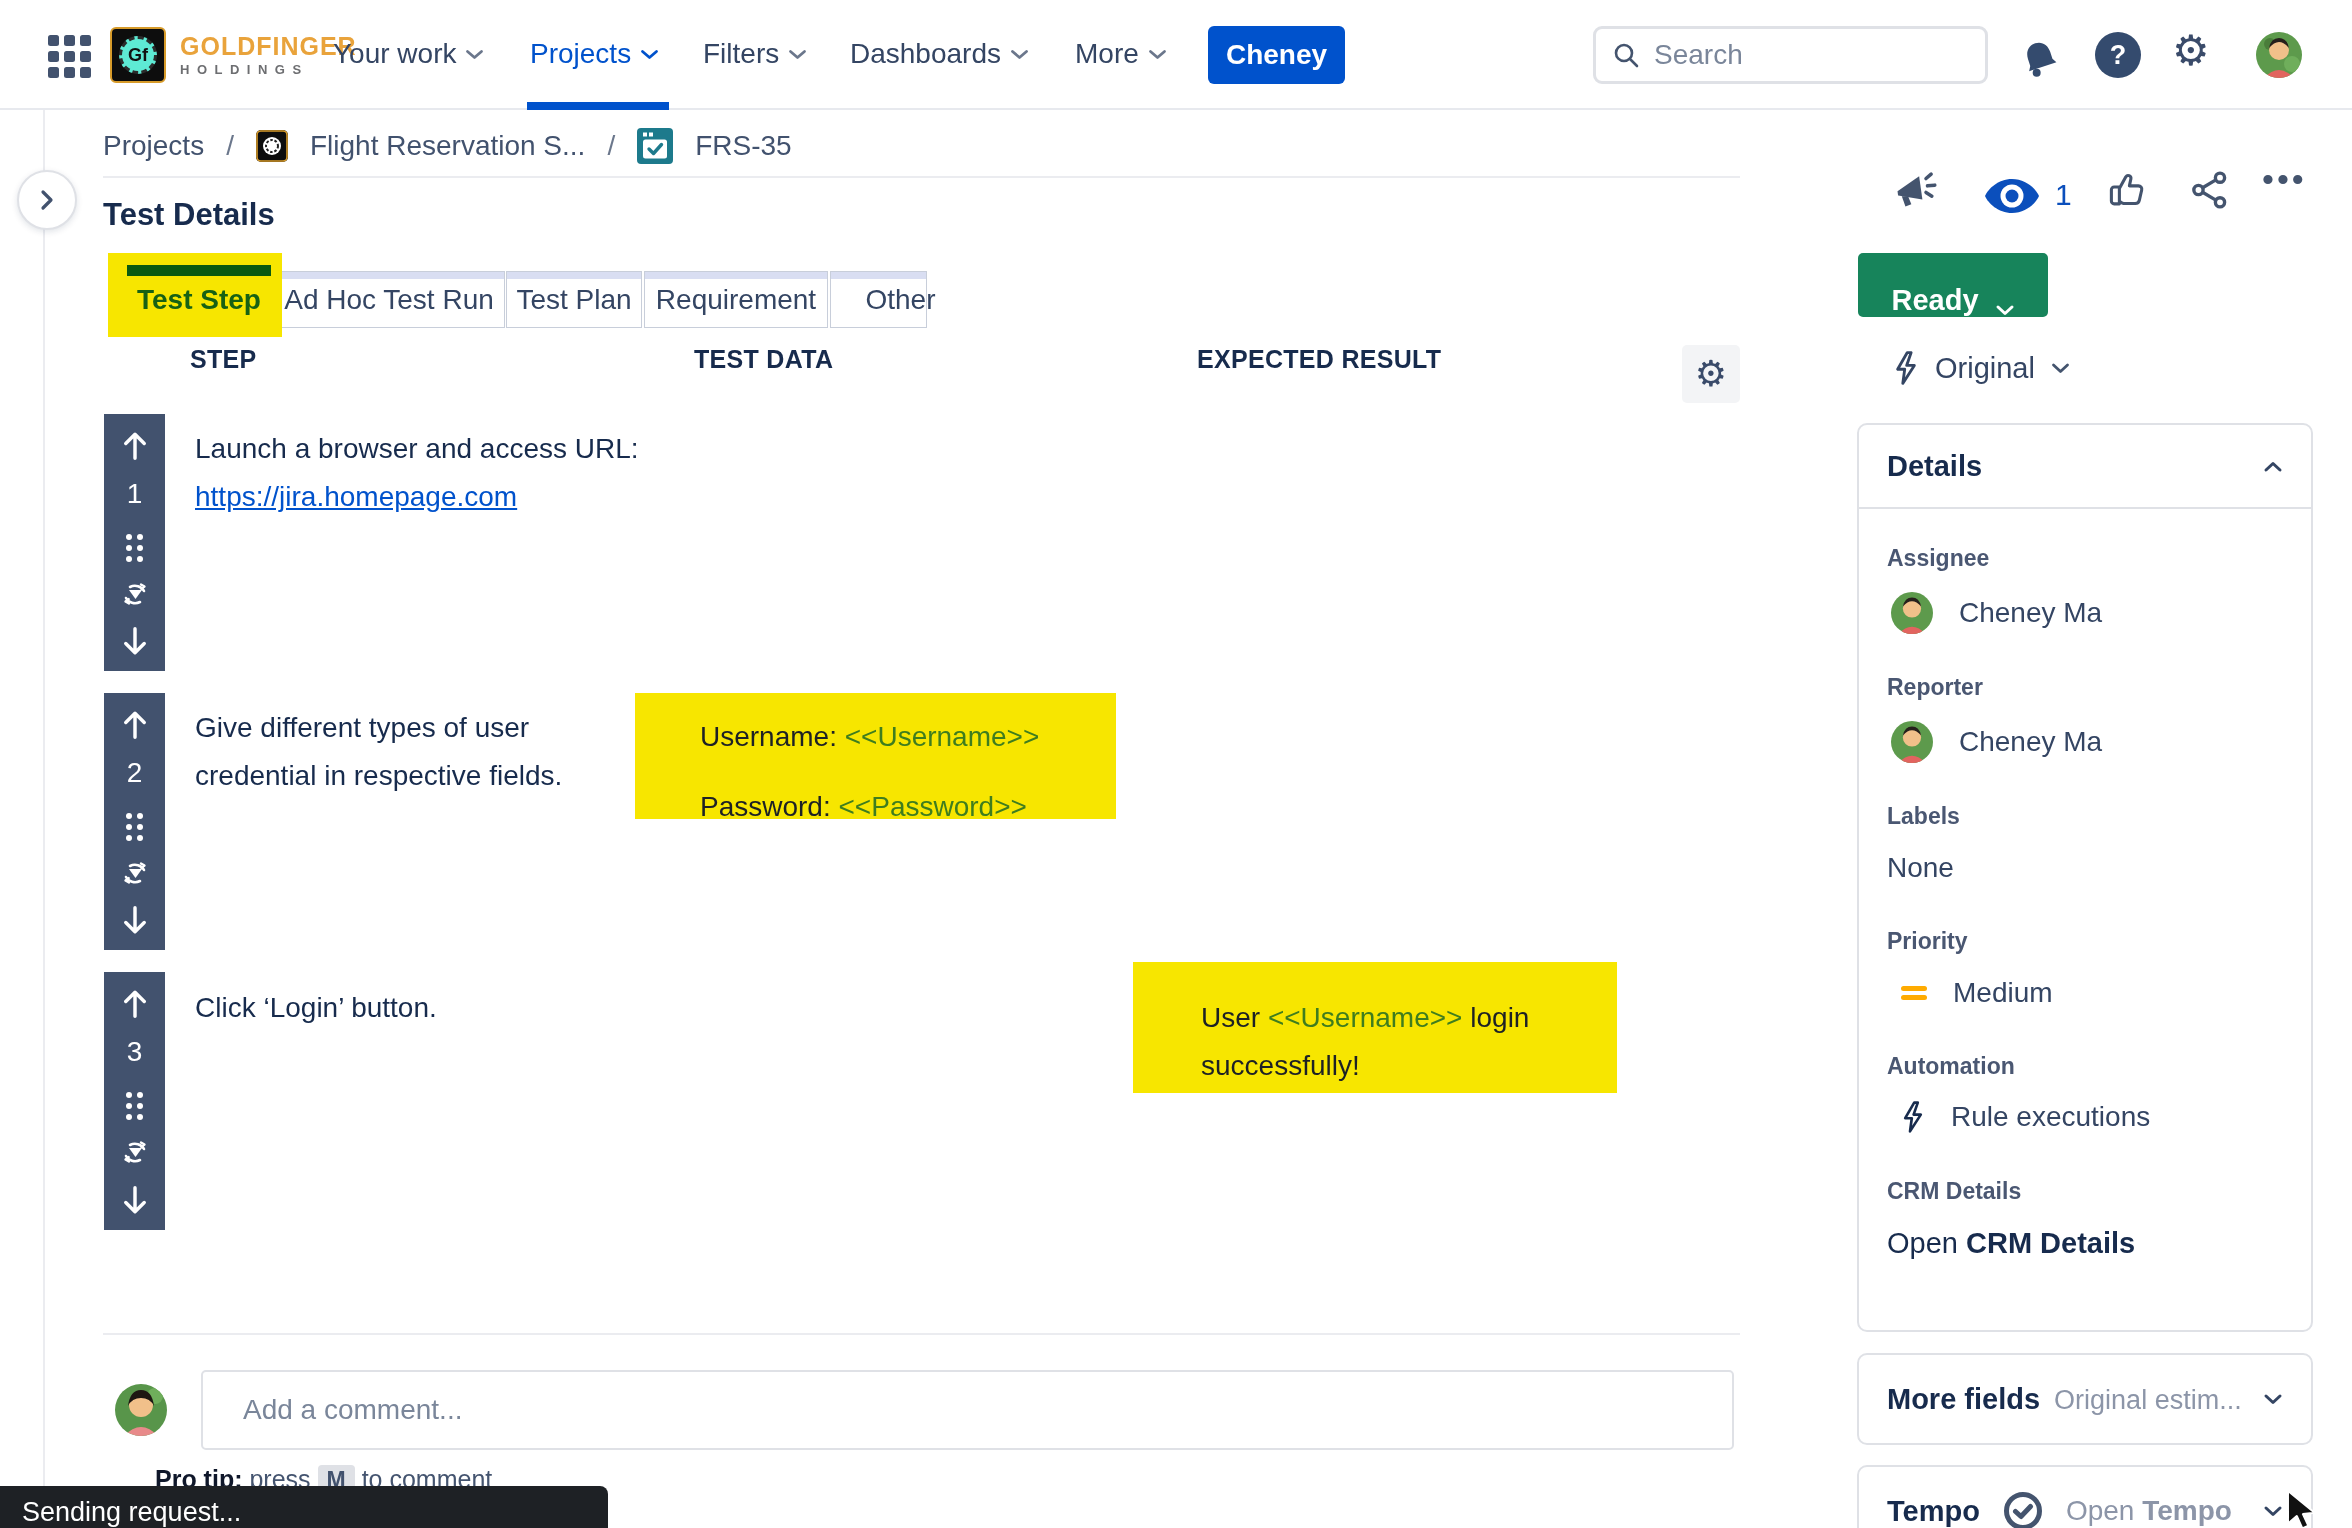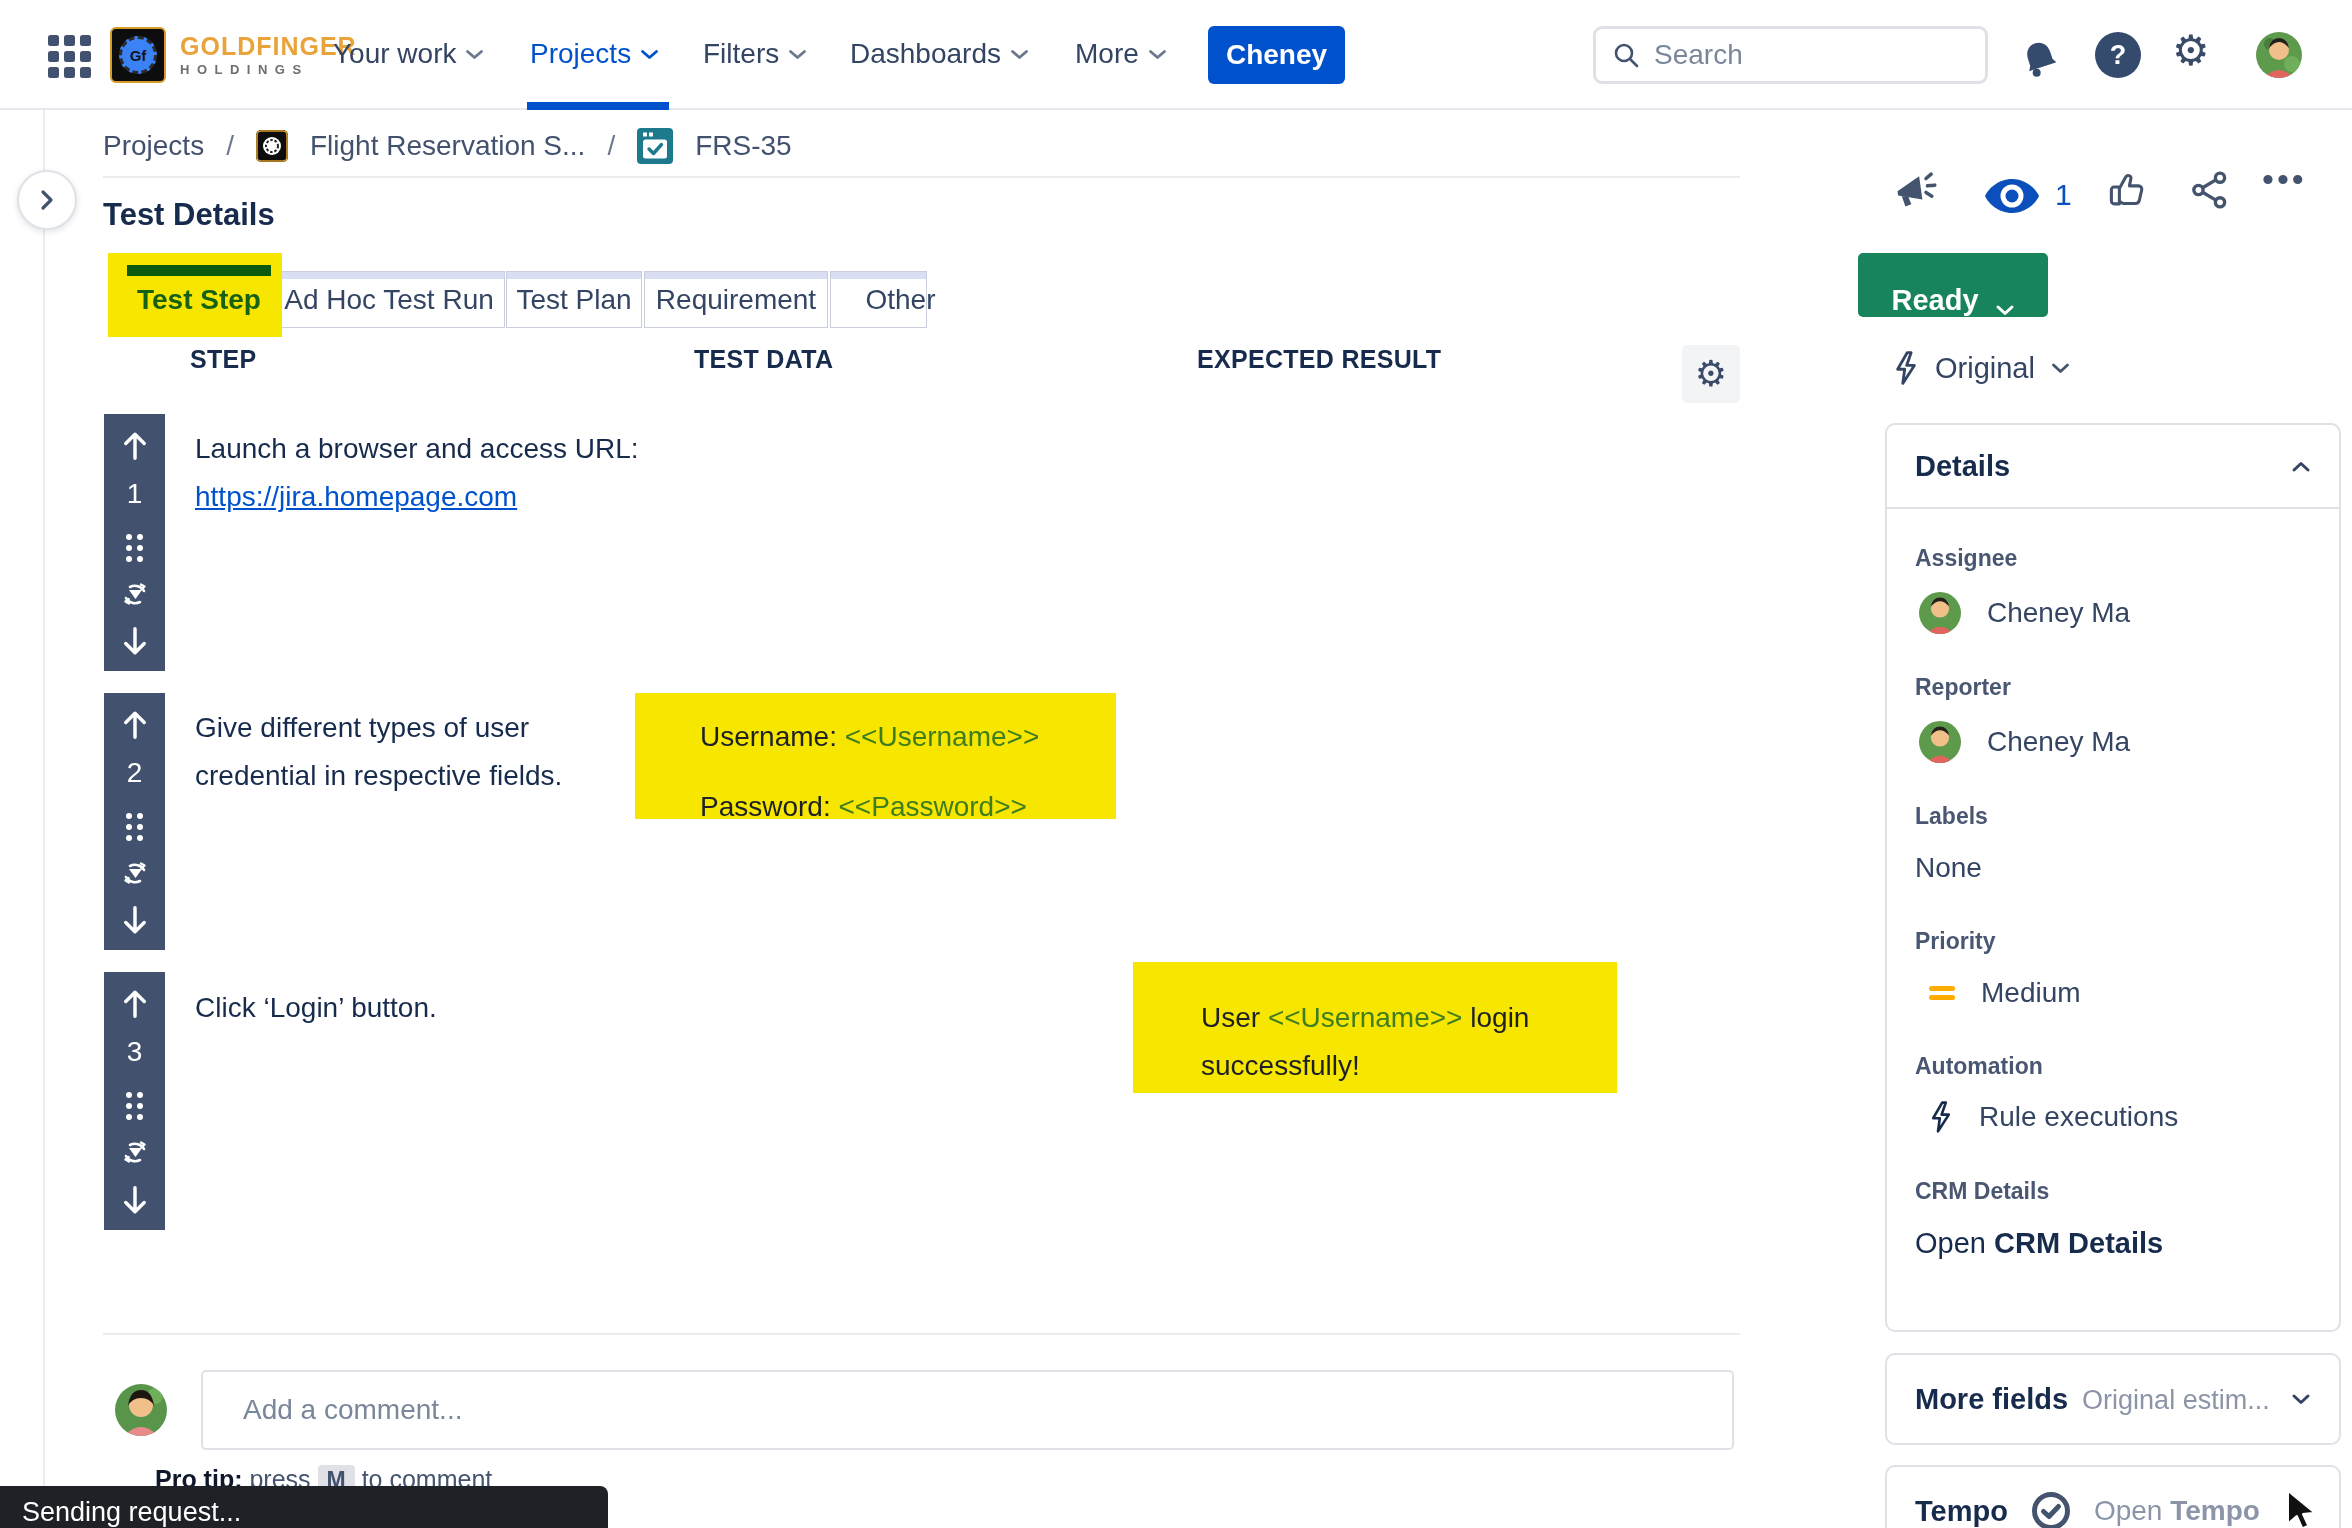--- a/index.html
+++ b/index.html
@@ -8,23 +8,23 @@
   .abs { position:absolute; }
   svg { display:block; }
 
   
   #topnav { position:absolute; left:0; top:0; width:2352px; height:110px;
     background:#fff; border-bottom:2px solid #E7E9EE; z-index:5; }
   .gridicon { display:grid; grid-template-columns:repeat(3,11px); grid-gap:5px; }
   .gridicon i { width:11px; height:11px; background:#42526E; border-radius:2.5px; }
   .logo-sq { width:56px; height:56px; background:#0d0d0d; border:2px solid #D79B2A;
     border-radius:6px; display:flex; align-items:center; justify-content:center; }
-  .logo-ring { width:38px; height:38px; background:#3b82f6; border-radius:50%;
+  .logo-ring { width:38px; height:38px; background:#5eead4; border-radius:50%;
     display:flex; align-items:center; justify-content:center;
-    border:3px dashed #2b2b2b; font-weight:bold; font-size:15px; color:#111; }
+    border:3px dashed #2b2b2b; font-weight:bold; font-size:18px; color:#111; }
   .wordmark-top { font-size:25px; font-weight:800; color:#E9A33B; letter-spacing:1px; line-height:1; }
   .wordmark-sub { font-size:13px; font-weight:600; color:#6d6e71; letter-spacing:7.5px; margin-top:4px; line-height:1; }
   .navitem { position:absolute; top:0; height:108px; display:flex; align-items:center;
     gap:9px; font-size:28px; font-weight:500; color:#344563; cursor:pointer; }
   .navitem.active { color:#0052CC; }
   .chev { color:#6B778C; }
   .navitem.active .chev { color:#0052CC; }
   #createbtn { position:absolute; left:1208px; top:26px; width:137px; height:58px;
     background:#0052CC; color:#fff; font-size:28px; font-weight:700; border:none;
     border-radius:6px; display:flex; align-items:center; justify-content:center; cursor:pointer; }
@@ -92,21 +92,21 @@
 
   
   .iconbtn { color:#44546E; cursor:pointer; }
   .eyepill { position:absolute; left:1983px; top:176px; cursor:pointer; }
   #readybtn { position:absolute; left:1858px; top:253px; width:190px; height:64px;
     background:#17845B; border:none; border-radius:5px; color:#fff; font-size:29px; font-weight:700;
     display:flex; align-items:flex-end; justify-content:center; gap:16px; cursor:pointer; }
   #actionsrow { position:absolute; left:1893px; top:350px; display:flex; align-items:center;
     gap:16px; font-size:29px; color:#344563; cursor:pointer; }
   .card { position:absolute; left:1857px; width:456px; border:2px solid #DFE1E6; border-radius:10px;
-    background:#fff;margin-left:28px; }
+    background:#fff; }
   .card-h { display:flex; align-items:center; justify-content:space-between;
     padding:0 28px; font-size:29px; font-weight:700; color:#172B4D; }
   .fld-label { font-size:23px; font-weight:700; color:#4A5772; }
   .fld-row { display:flex; align-items:center; gap:26px; font-size:28px; color:#344563; }
   .graytxt { color:#8C95A8;text-align:right; }
 
   #cursor { position:absolute; left:2283px; top:1488px; z-index:99; }
 </style>
 </head>
 <body>

